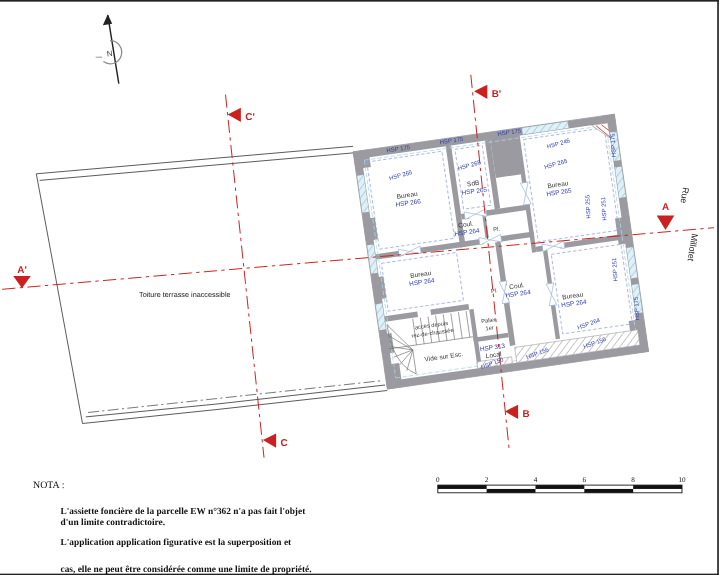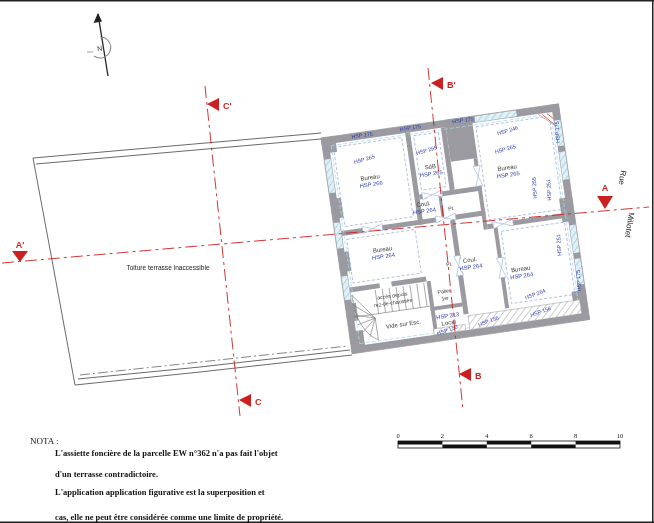--- a/index.html
+++ b/index.html
@@ -260,17 +260,17 @@
     <rect x="0" y="7" width="222" height="7" fill="#fff" stroke="#111" stroke-width="0.8"></rect>
     <rect x="0" y="7" width="44.4" height="3.5" fill="#111"></rect>
     <rect x="88.8" y="7" width="44.4" height="3.5" fill="#111"></rect>
     <rect x="177.6" y="7" width="44.4" height="3.5" fill="#111"></rect>
     <rect x="44.4" y="10.5" width="44.4" height="3.5" fill="#111"></rect>
     <rect x="133.2" y="10.5" width="44.4" height="3.5" fill="#111"></rect>
   </g>
 </svg>
 
 <div class="nota nota-h" style="left:30px;top:436px;">NOTA :</div>
-<div class="nota nota-b" style="left:55px;top:448px;">L'assiette foncière de la parcelle EW n°362 n'a pas fait l'objet</div>
-<div class="nota nota-b" style="left:55px;top:469px;">d'un terrasse contradictoire.</div>
+<div class="nota nota-b" style="left:55px;top:459px;">L'assiette foncière de la parcelle EW n°362 n'a pas fait l'objet</div>
+<div class="nota nota-b" style="left:55px;top:469px;">d'un limite contradictoire.</div>
 <div class="nota nota-b" style="left:55px;top:487px;">L'application application figurative est la superposition et</div>
 <div class="nota nota-b" style="left:55px;top:512px;">cas, elle ne peut être considérée comme une limite de propriété.</div>
 </div>
 
 </body></html>

